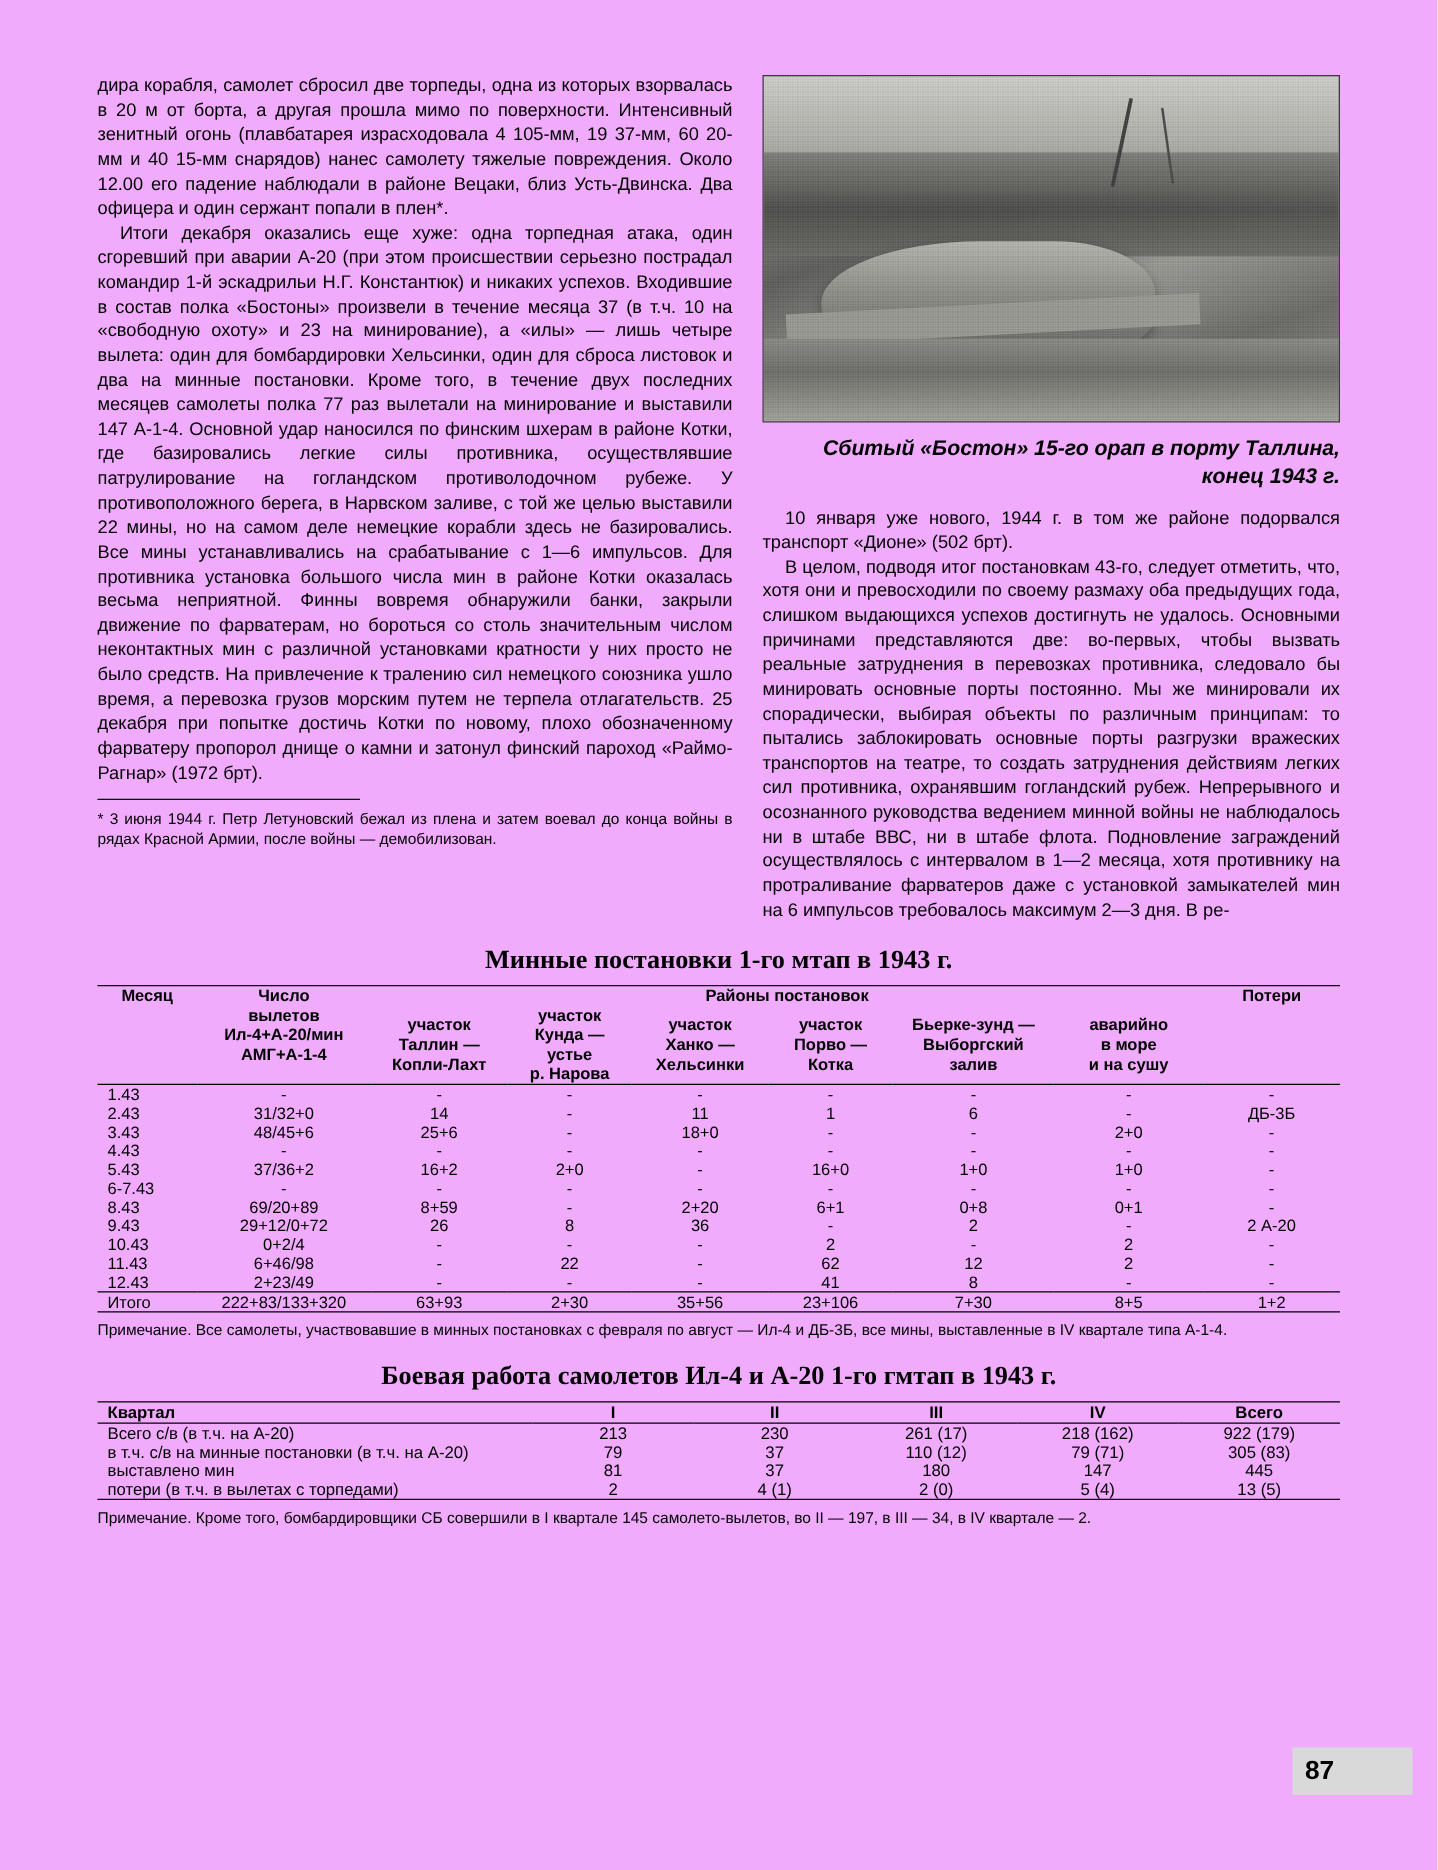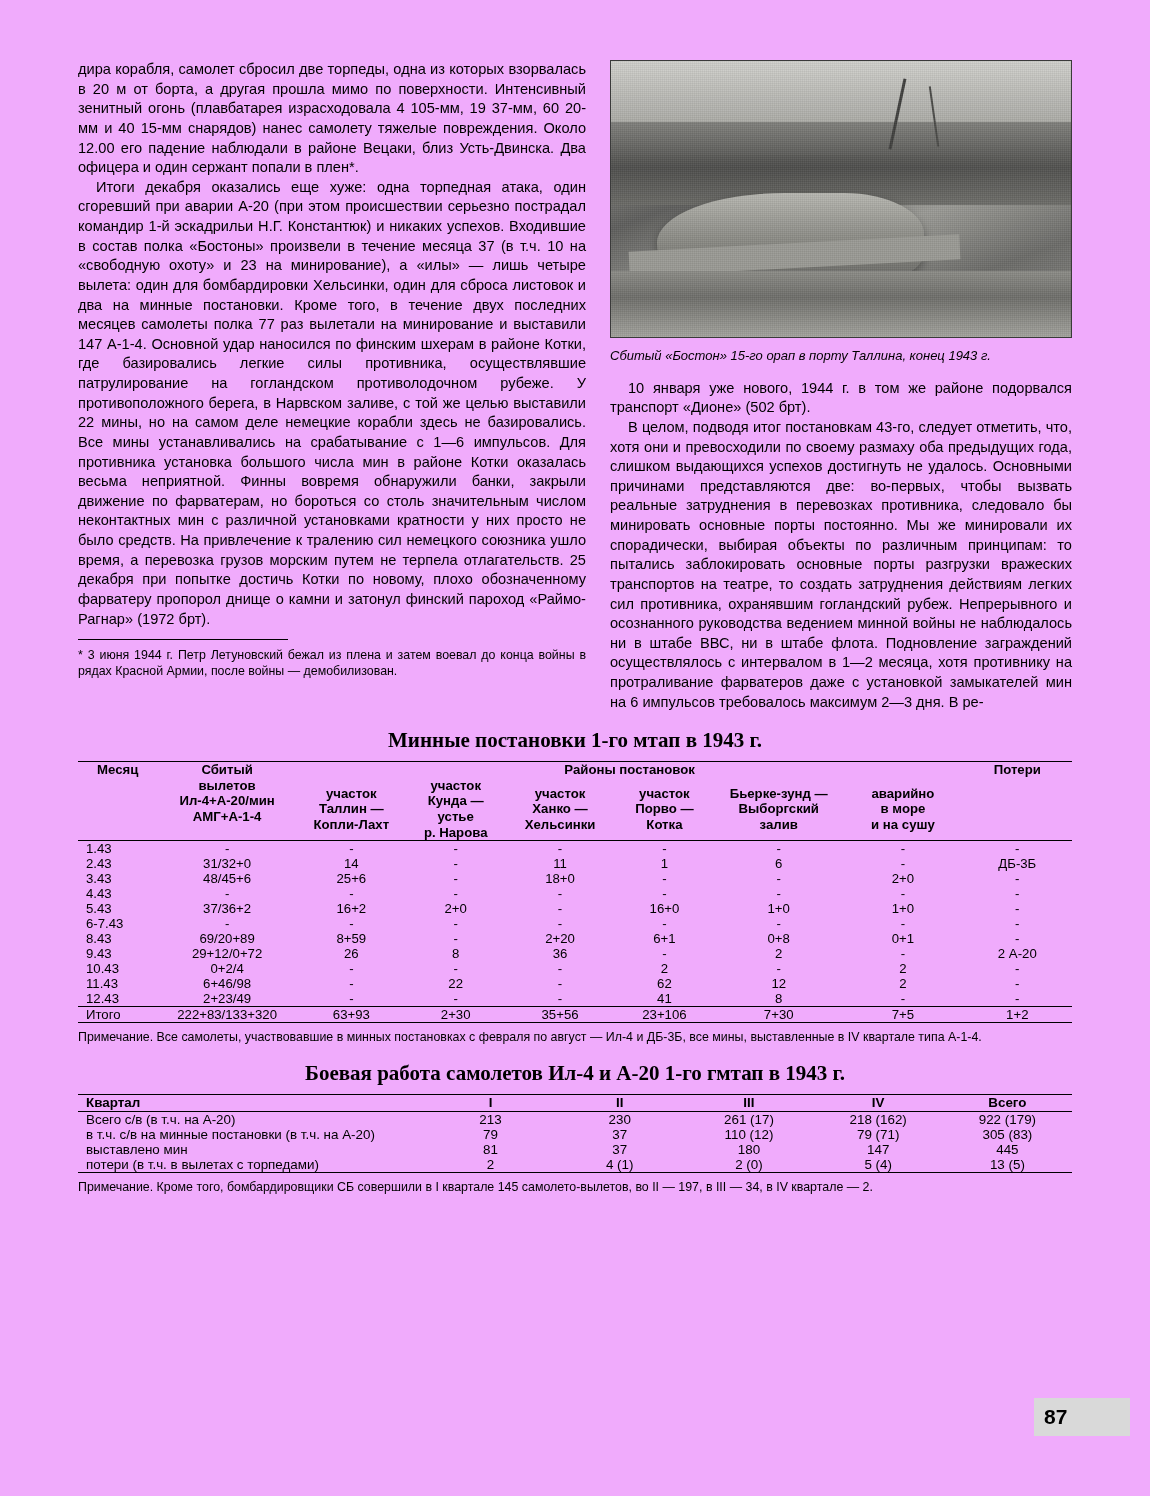--- a/index.html
+++ b/index.html
@@ -104,25 +104,26 @@
     background: linear-gradient(180deg, #8b8b86 0%, #6e6e6a 40%, #a3a39d 100%);
   }
   .photo .grain {
     position: absolute;
     inset: 0;
     background-image:
       repeating-linear-gradient(0deg, rgba(255,255,255,0.035) 0 1px, rgba(0,0,0,0.035) 1px 2px),
       repeating-linear-gradient(90deg, rgba(255,255,255,0.03) 0 1px, rgba(0,0,0,0.03) 1px 2px);
   }
   .photo-caption {
-    font-size: 13px;
-    font-weight: normal;
+    font-size: 17px;
+    font-weight: bold;
     font-style: italic;
     line-height: 1.28;
     margin: 10px 0 14px 0;
+    text-align: right;
   }
   .footnote-rule {
     width: 210px;
     height: 1px;
     background: #000;
     margin: 10px 0 7px 0;
   }
   .footnote {
     font-size: 12.4px;
     line-height: 1.3;
@@ -236,21 +237,21 @@
         <col style="width:11%">
         <col style="width:10%">
         <col style="width:13%">
         <col style="width:12%">
         <col style="width:11%">
       </colgroup>
       <tbody>
           <tr class="hdr-row">
         <th rowspan="2" style="vertical-align:top">Месяц</th>
         <th rowspan="2" style="vertical-align:top">
-          <div>Сбитый</div>
+          <div>Число</div>
           <div>вылетов</div>
           <div>Ил-4+А-20/мин</div>
           <div>АМГ+А-1-4</div>
         </th>
         <th colspan="6">Районы постановок</th>
         <th rowspan="2" style="vertical-align:top">Потери</th>
       </tr>
       <tr class="hdr-row hdr-sep">
         <th>
           <div>участок</div>
@@ -407,21 +408,21 @@
             <td>-</td>
           </tr>
       <tr class="total-row">
             <td class="left-al">Итого</td>
             <td>222+83/133+320</td>
             <td>63+93</td>
             <td>2+30</td>
             <td>35+56</td>
             <td>23+106</td>
             <td>7+30</td>
-            <td>7+5</td>
+            <td>8+5</td>
             <td>1+2</td>
           </tr>
     </tbody>
       </table>
   </div>
 
   <p class="note">Примечание. Все самолеты, участвовавшие в минных постановках с февраля по август — Ил-4 и ДБ-3Б, все мины, выставленные в IV квартале типа А-1-4.</p>
 
   <h2 class="table-title">Боевая работа самолетов Ил-4 и А-20 1-го гмтап в 1943 г.</h2>
 

